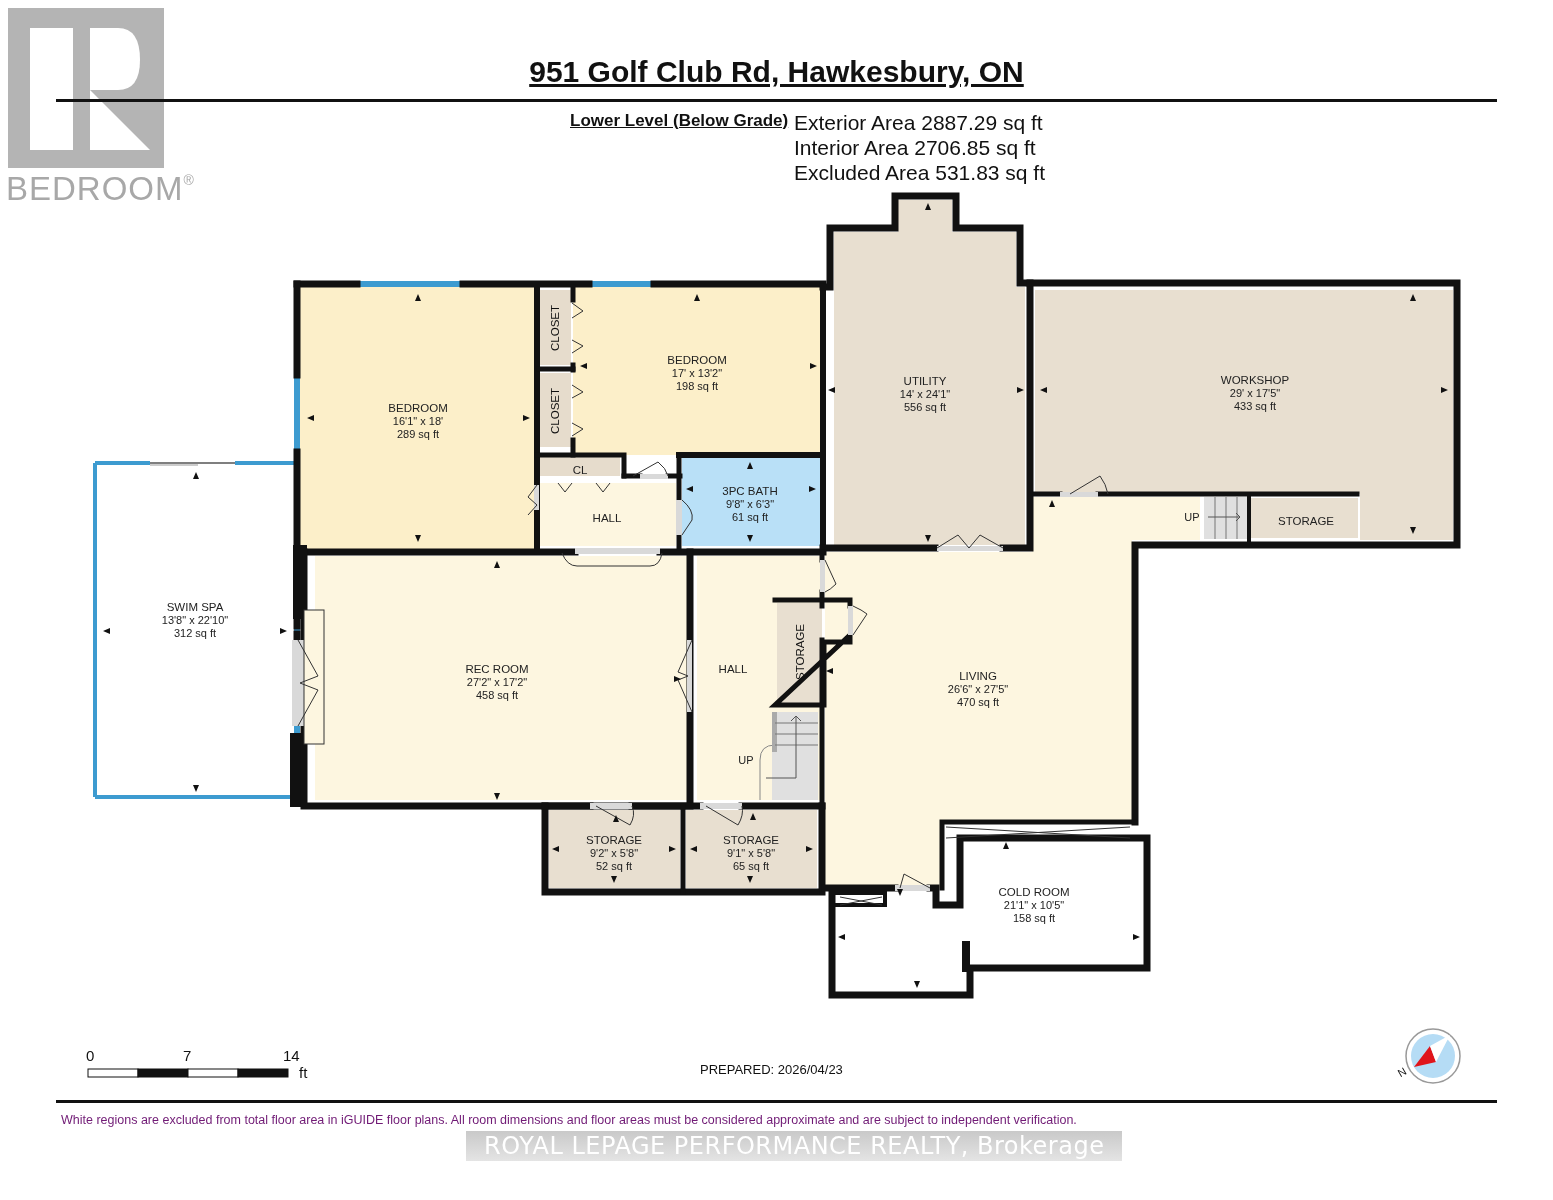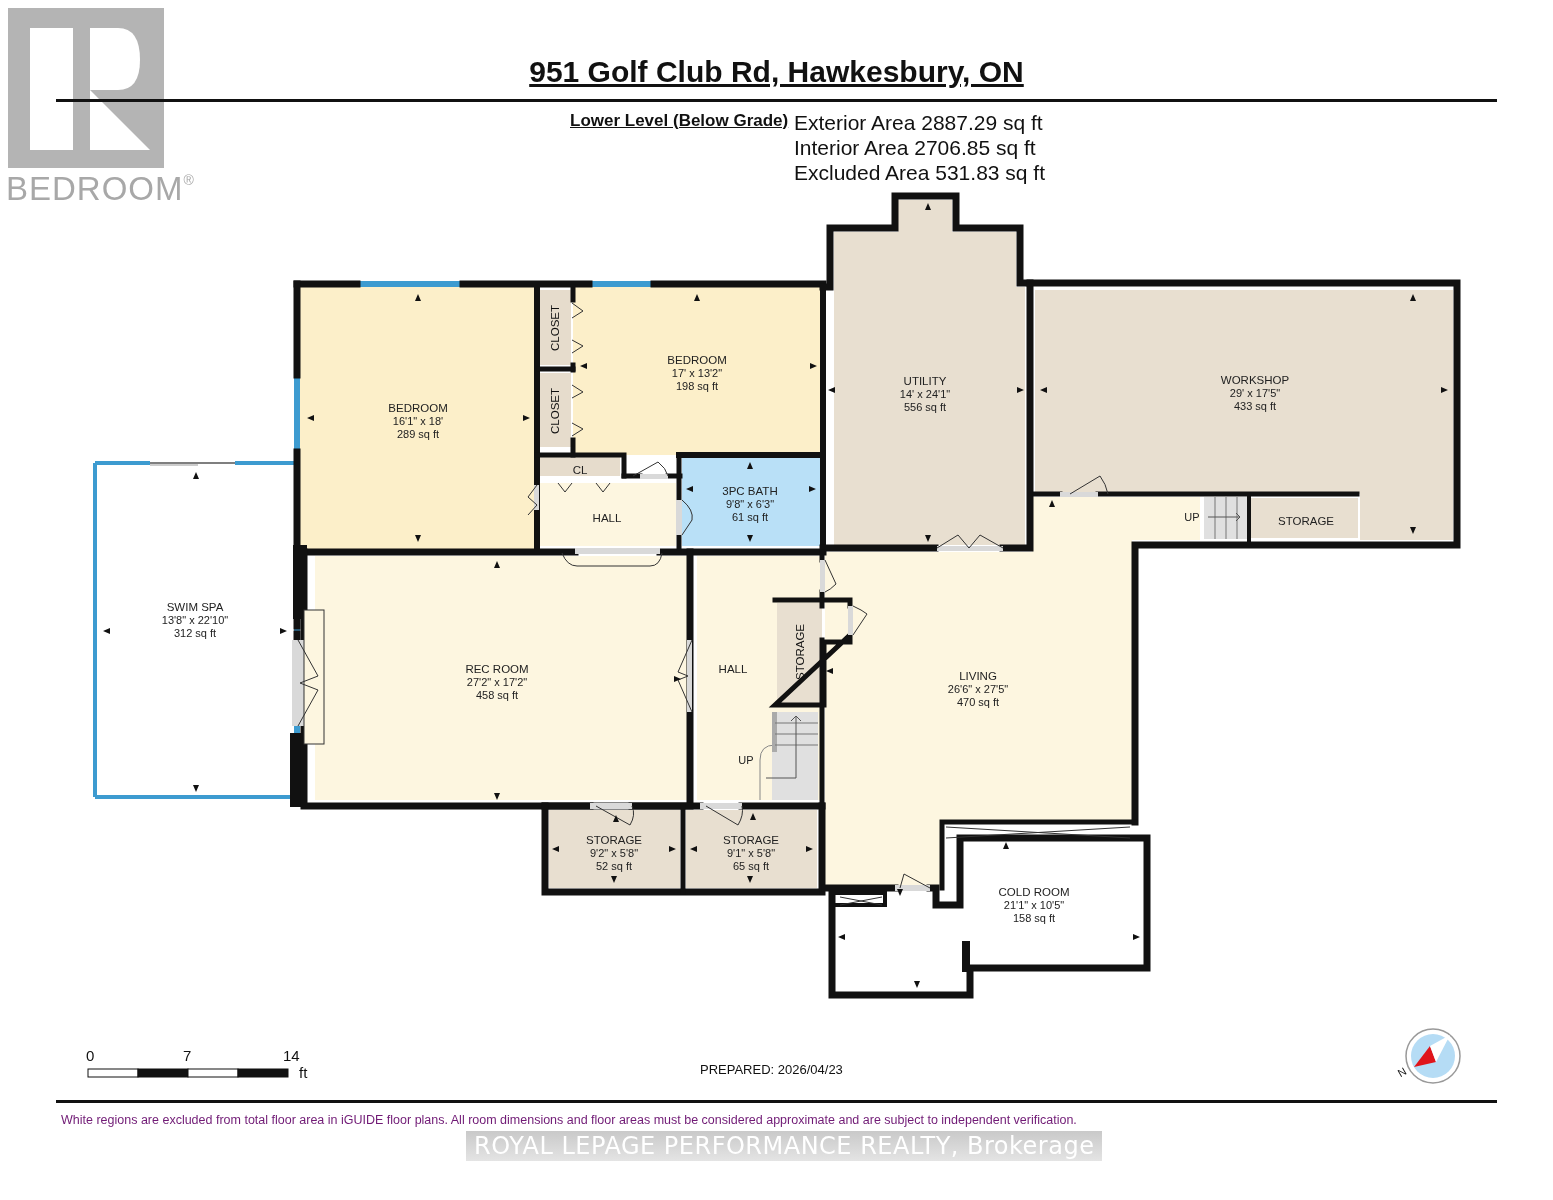--- a/index.html
+++ b/index.html
@@ -14,21 +14,21 @@
     .level-name { left: 570px; top: 111px; font-size: 17px; font-weight: bold; text-decoration: underline; }
     .area-line { left: 794px; font-size: 21px; }
     .plan { left: 0; top: 0; width: 1553px; height: 1200px; }
     .room-label { text-align: center; font-size: 11px; line-height: 13px; color: #222; transform: translate(-50%, -50%); white-space: nowrap; }
     .room-label .nm { font-size: 11.5px; margin-top: 8px; }
     .vertical-label { font-size: 11.5px; transform: translate(-50%, -50%) rotate(-90deg); white-space: nowrap; }
     .scale-nums { font-size: 15px; }
     .prepared { left: 700px; top: 1062px; font-size: 13px; }
     .rule-bottom { left: 56px; top: 1100px; width: 1441px; height: 3px; background: #111; }
     .disclaimer { left: 61px; top: 1113px; font-size: 12.5px; color: #701a75; }
-    .watermark { left: 466px; top: 1131px; height: 30px; padding: 0 8px; font-size: 24px; color: #fff; background: linear-gradient(to bottom, #c9c9c9, #e4e4e4); letter-spacing: 0.5px; line-height: 30px; font-family: "DejaVu Sans", sans-serif; }
+    .watermark { left: 466px; top: 1131px; height: 30px; padding: 0 18px; font-size: 24px; color: #fff; background: linear-gradient(to bottom, #c9c9c9, #e4e4e4); letter-spacing: 0.5px; line-height: 30px; font-family: "DejaVu Sans", sans-serif; }
   </style>
 </head>
 <body>
 
 <div class="abs logo">
   <svg class="abs logo-r" viewBox="0 0 156 160">
     <rect x="22" y="20" width="43" height="122" fill="#fff"></rect>
     <path d="M82 20 H110 Q132 20 132 52 Q132 82 110 82 H82 Z" fill="#fff"></path>
     <path d="M82 82 L82 142 L142 142 Z" fill="#fff"></path>
   </svg>

